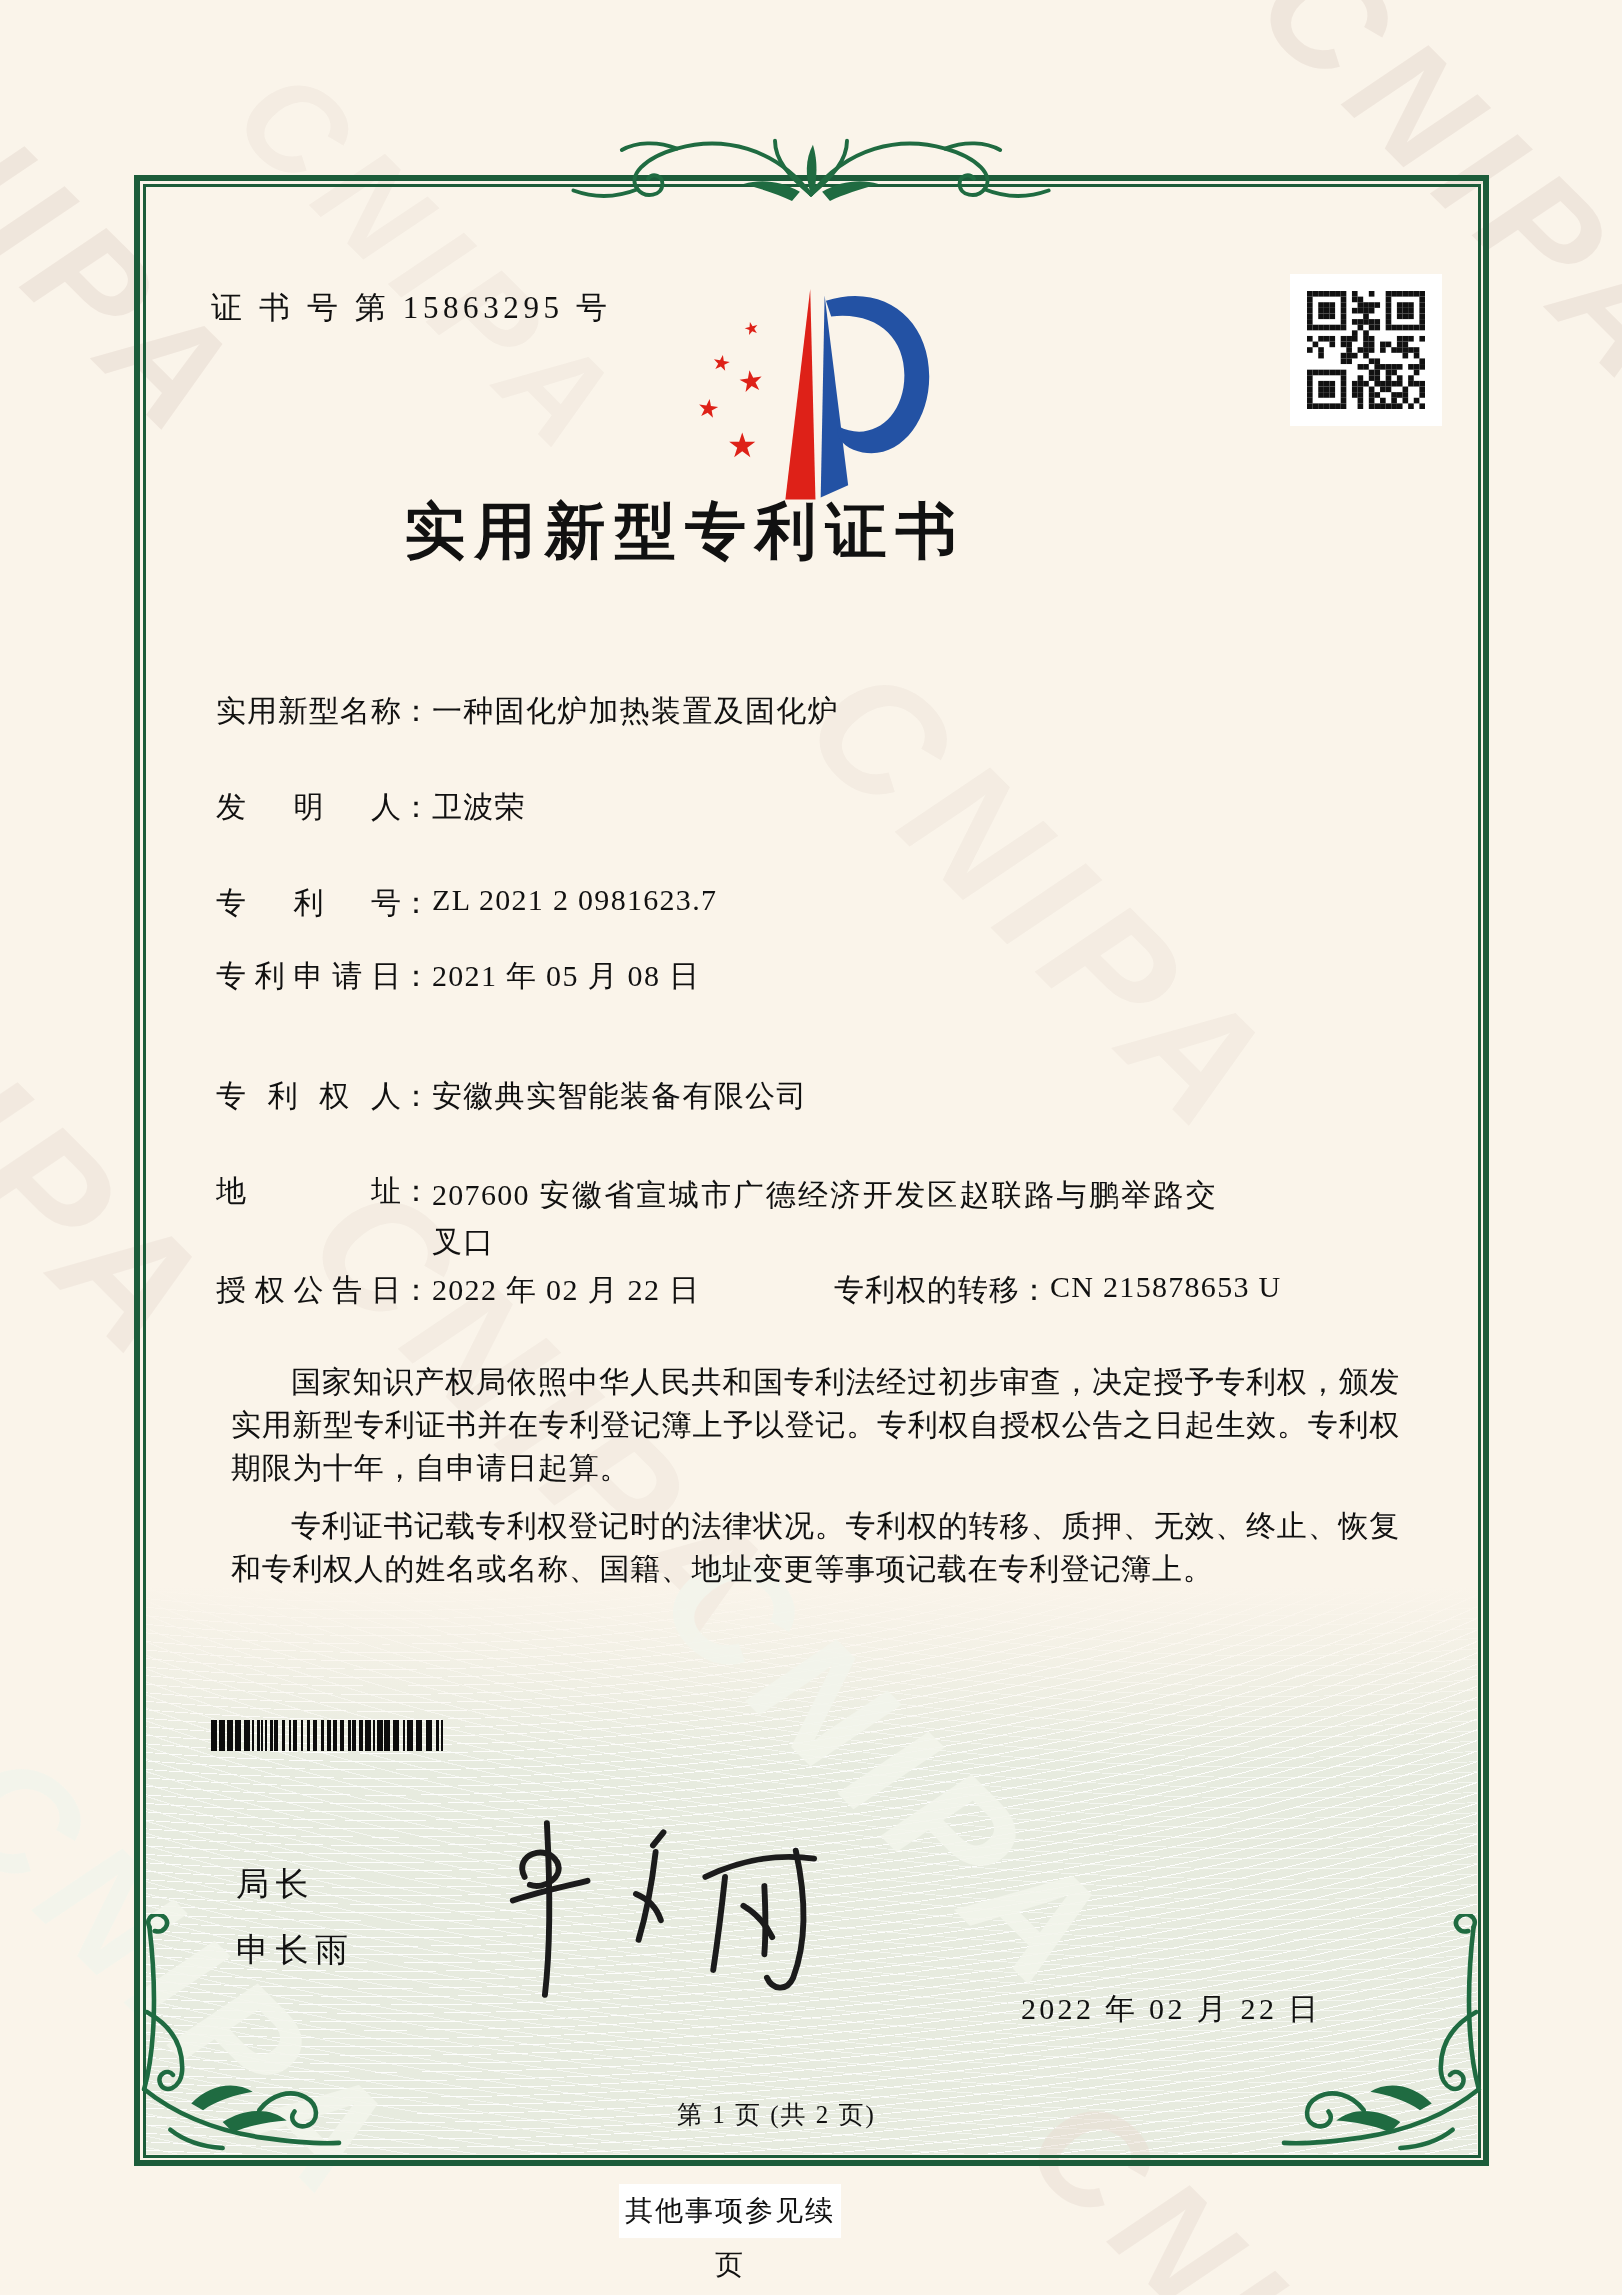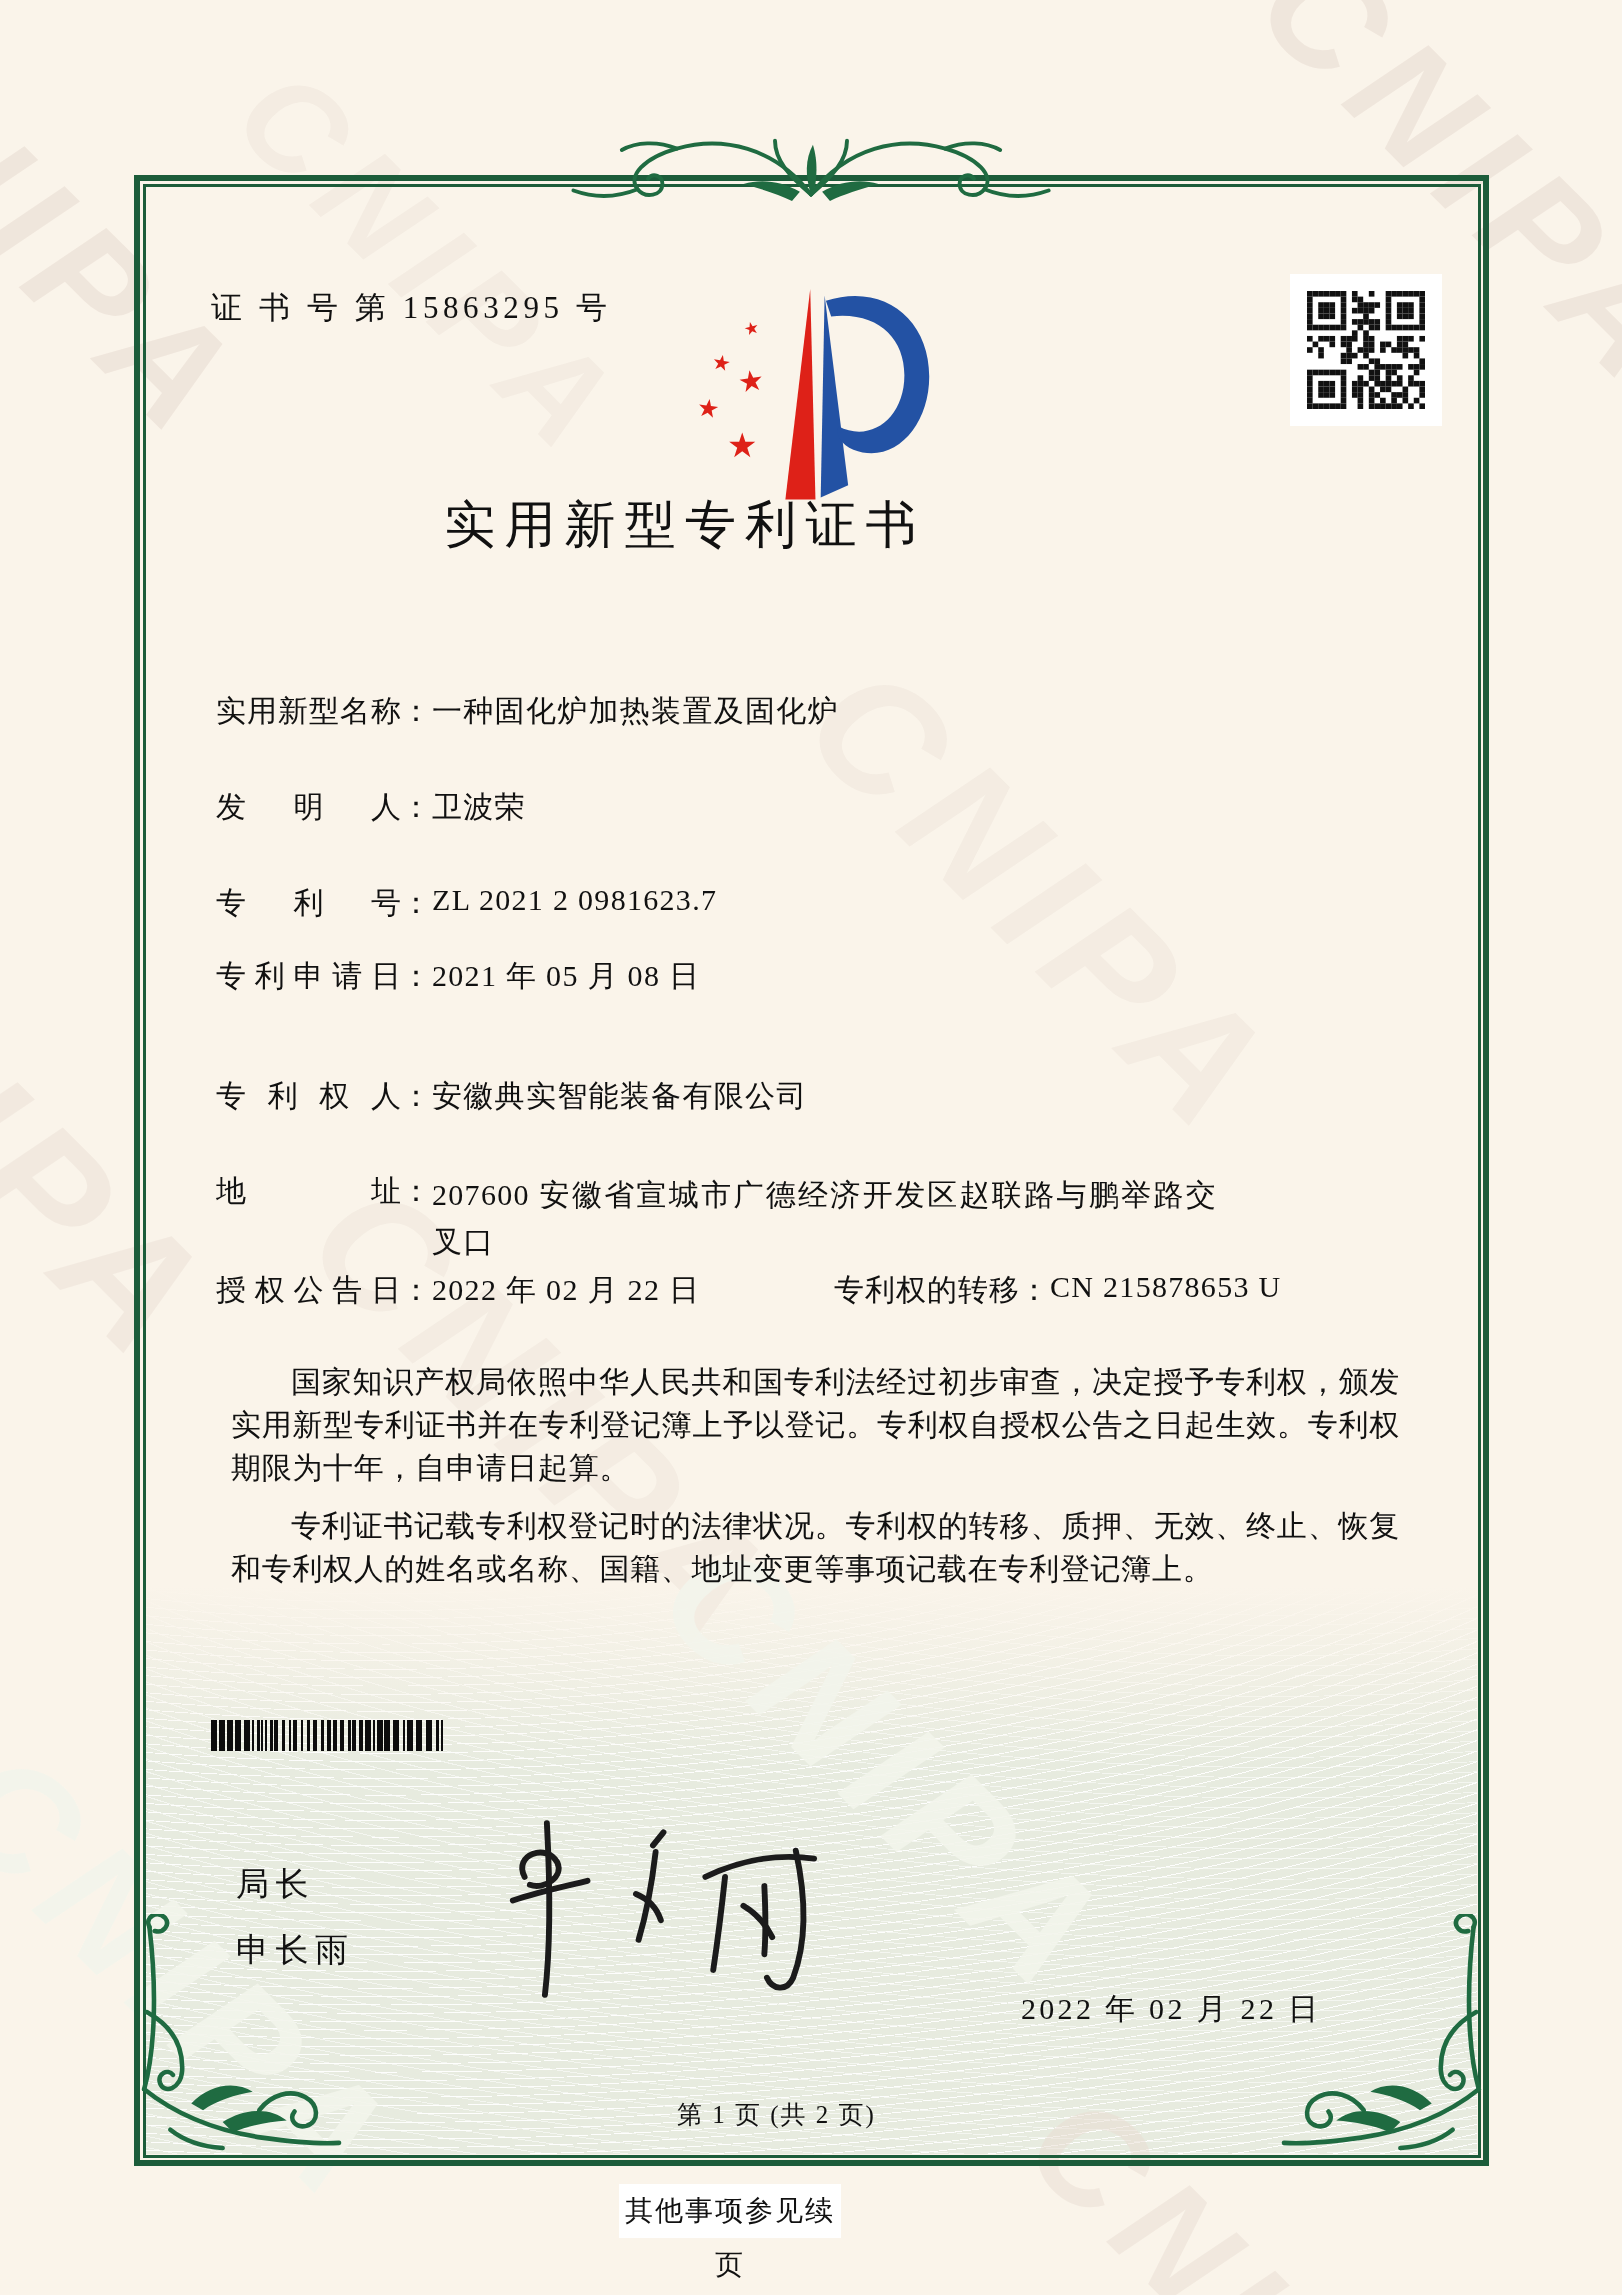--- a/index.html
+++ b/index.html
@@ -46,21 +46,21 @@
     position:absolute;left:211px;top:287px;font-size:31px;letter-spacing:4.6px;z-index:5;
   }
   .logo{position:absolute;left:686px;top:277px;width:255px;height:226px;z-index:5;}
   .logo .star{position:absolute;color:#de2118;line-height:1;font-family:"DejaVu Sans",sans-serif;}
   .qr-box{
     position:absolute;left:1290px;top:274px;width:152px;height:152px;background:#fff;z-index:5;
   }
   .qr-box svg{position:absolute;left:17px;top:17px;}
   .title{
     position:absolute;left:0;top:491px;width:1370px;text-align:center;z-index:5;
-    font-size:51px;font-weight:normal;letter-spacing:9.2px;
+    font-size:61px;font-weight:bold;letter-spacing:9.2px;
   }
   
   .row{position:absolute;left:216px;font-size:30px;white-space:nowrap;z-index:5;}
   .flabel{
     display:inline-block;width:185px;vertical-align:top;
     text-align:justify;text-align-last:justify;text-justify:inter-character;
   }
   .colon{display:inline-block;width:31px;vertical-align:top;}
   .fvalue{letter-spacing:1.3px;vertical-align:top;}
   .fvalue-addr{

